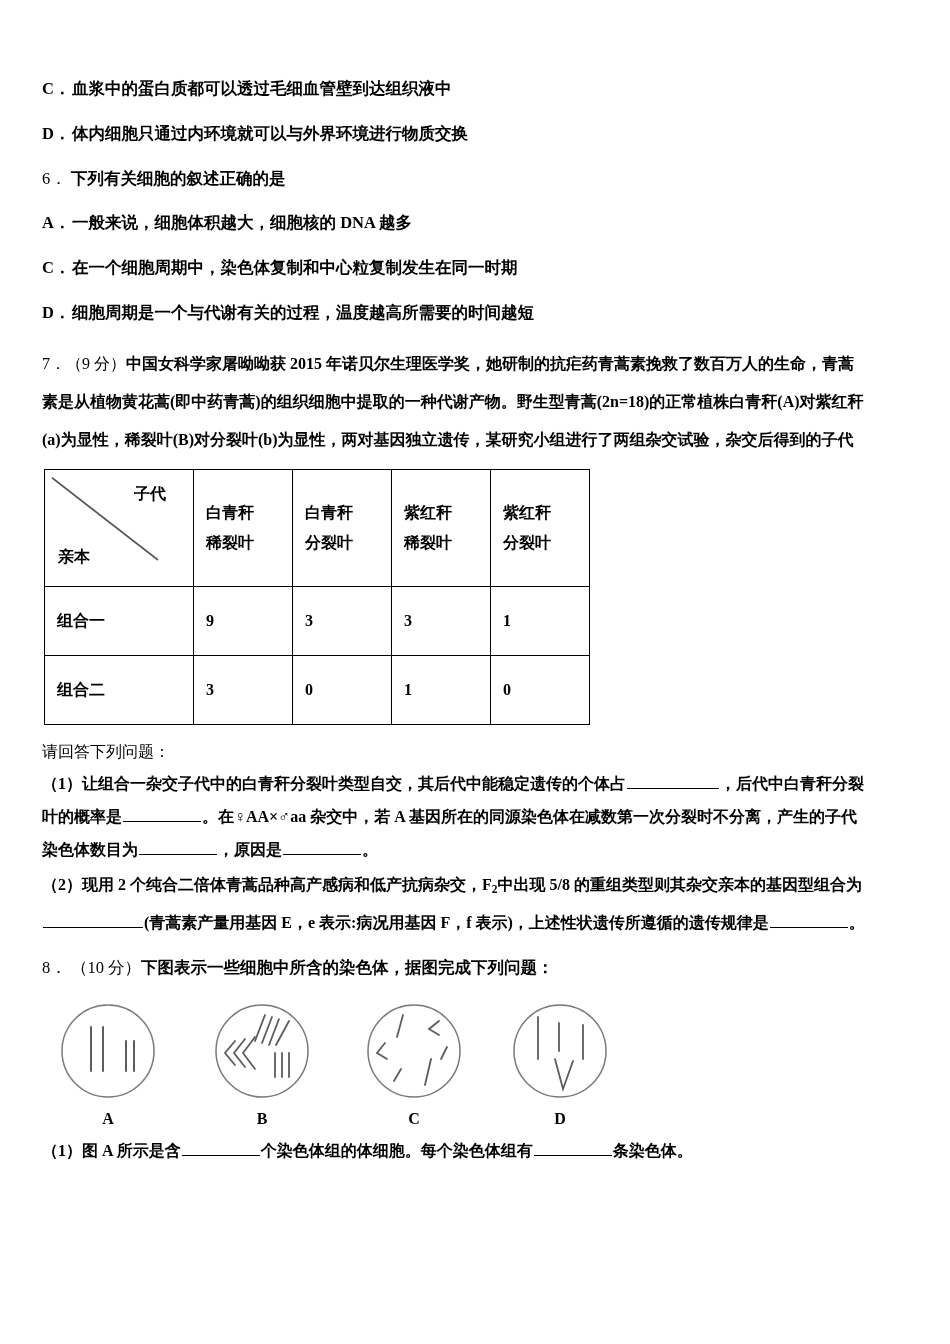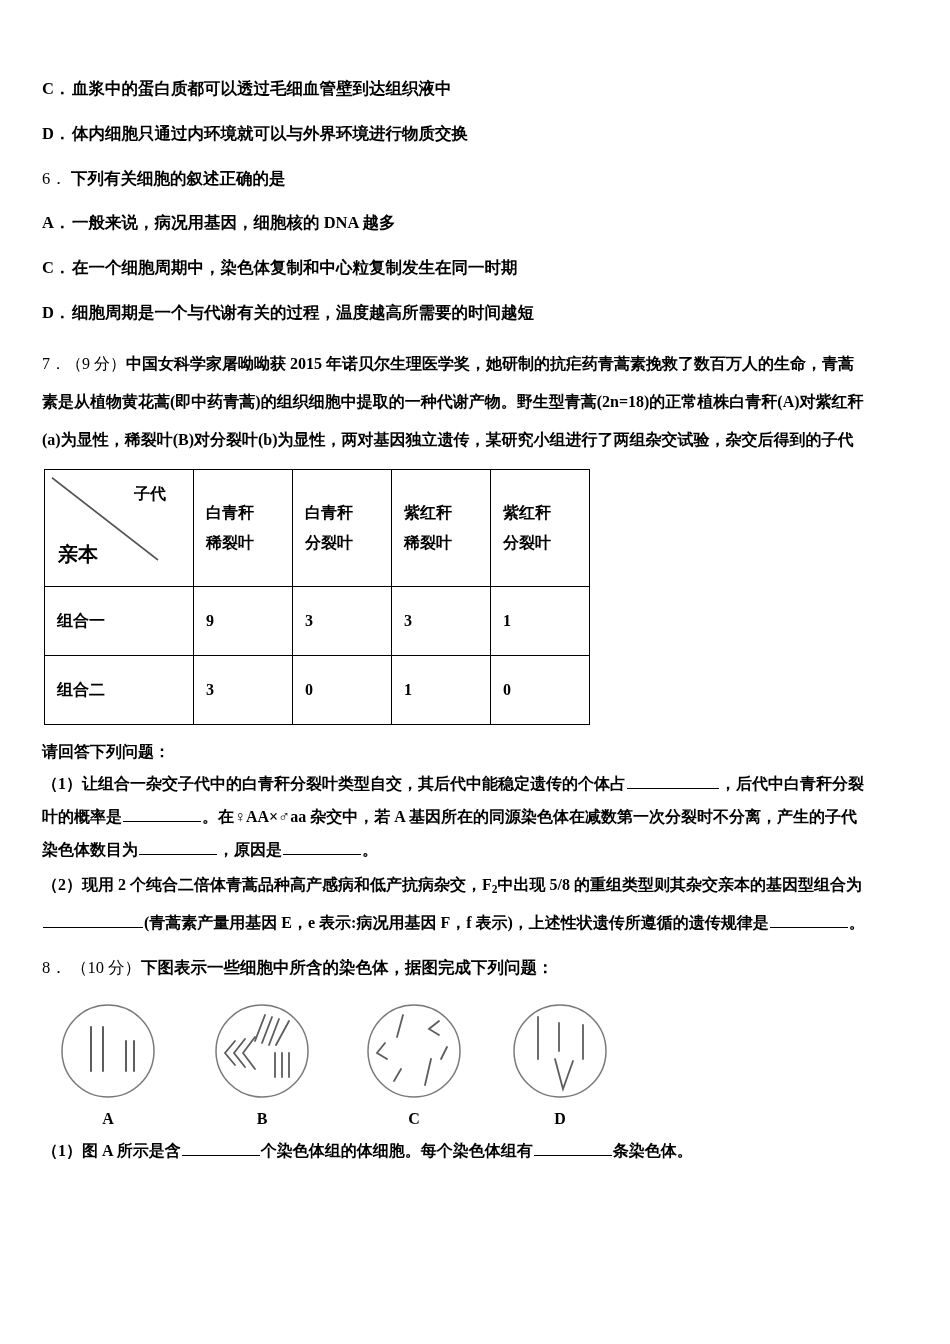--- a/index.html
+++ b/index.html
@@ -103,21 +103,21 @@
     position: absolute;
     right: 26px;
     top: 13px;
     font-size: 16px;
     font-weight: bold;
   }
   .corner-parent {
     position: absolute;
     left: 12px;
     bottom: 17px;
-    font-size: 20px;
+    font-size: 16px;
     font-weight: bold;
   }
   td.colhead {
     width: 86px;
     height: 100px;
     padding: 8px 0 8px 12px;
     line-height: 30px;
   }
   td.colhead span { display: block; }
   td.rowhead {
@@ -143,21 +143,21 @@
   .b-xl { width: 100px; }
 
   .sub-q {
     font-weight: bold;
     font-size: 16px;
     line-height: 33px;
     text-align: justify;
     margin-bottom: 2px;
   }
   .answer-line {
-    font-weight: bold;
+    font-weight: normal;
     font-size: 16px;
     line-height: 30px;
   }
 
   
   .cells {
     margin-top: 14px;
     margin-bottom: 6px;
     position: relative;
     height: 128px;
@@ -191,21 +191,21 @@
   </div>
   <div class="opt">
     <span class="lbl">D．</span><span>体内细胞只通过内环境就可以与外界环境进行物质交换</span>
   </div>
 
   <div class="q-line">
     <span class="qnum">6．</span>
     <span>下列有关细胞的叙述正确的是</span>
   </div>
   <div class="opt">
-    <span class="lbl">A．</span><span>一般来说，病况用基因，细胞核的 DNA 越多</span>
+    <span class="lbl">A．</span><span>一般来说，细胞体积越大，细胞核的 DNA 越多</span>
   </div>
   <div class="opt">
     <span class="lbl">C．</span><span>在一个细胞周期中，染色体复制和中心粒复制发生在同一时期</span>
   </div>
   <div class="opt">
     <span class="lbl">D．</span><span>细胞周期是一个与代谢有关的过程，温度越高所需要的时间越短</span>
   </div>
 
 
   <div class="para">

